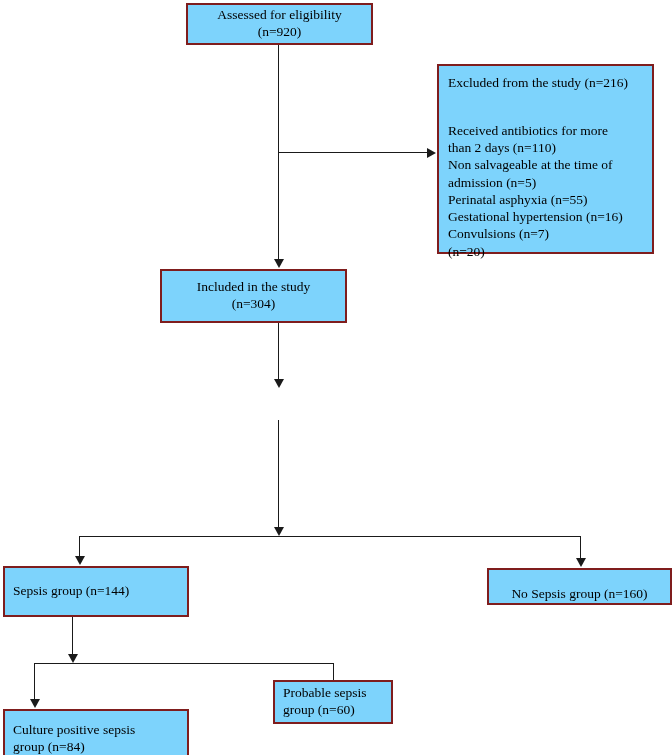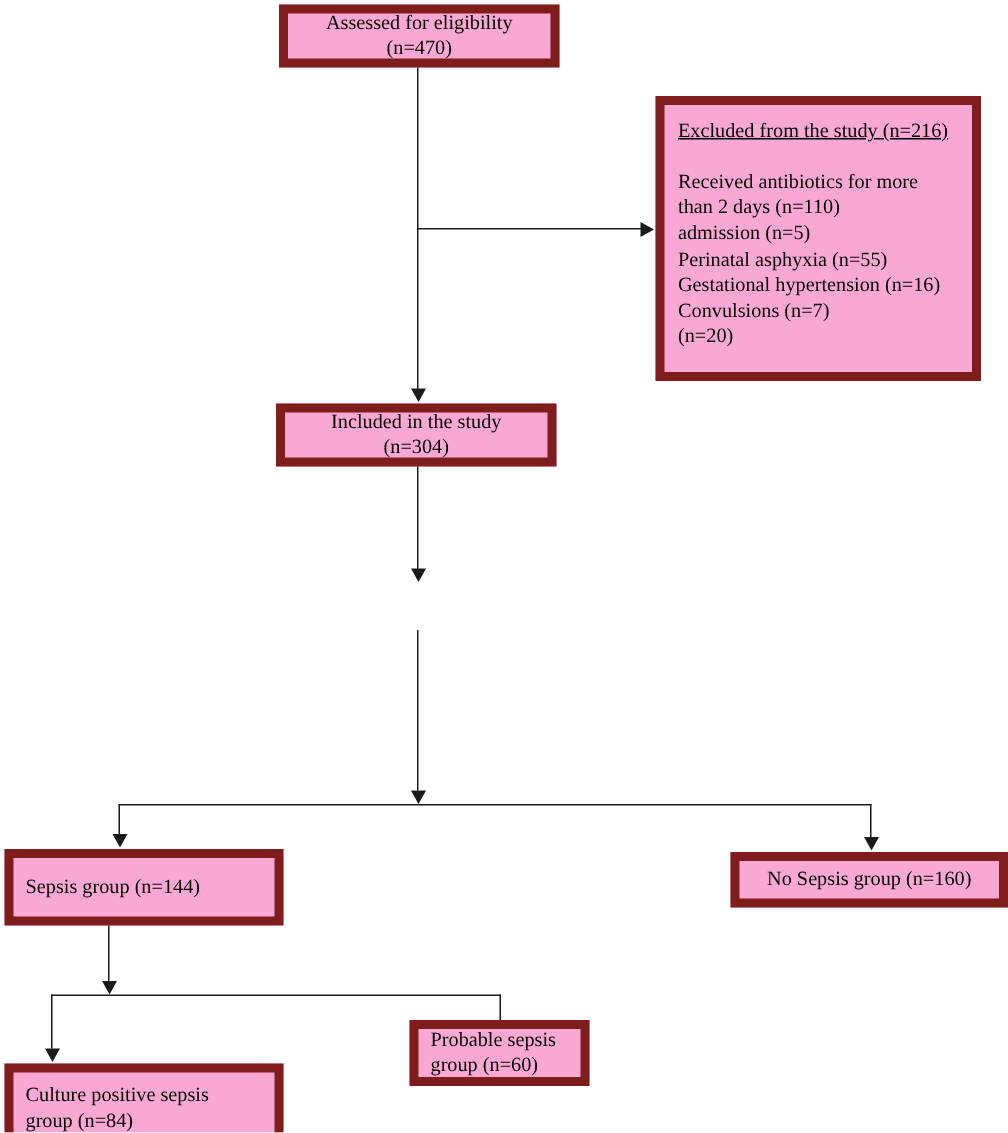--- a/index.html
+++ b/index.html
@@ -12,22 +12,22 @@
     width: 672px;
     height: 755px;
     background: #ffffff;
     font-family: "Liberation Serif", "DejaVu Serif", serif;
     color: #000000;
     overflow: hidden;
   }
   .box {
     position: absolute;
     box-sizing: border-box;
-    border: 6px solid #7f1d1d;
-    background: #f9a8d4;
+    border: 2px solid #7f1d1d;
+    background: #7dd3fc;
     font-size: 13.5px;
     line-height: 1.25;
     color: #000000;
   }
   .box-center {
     display: flex;
     flex-direction: column;
     align-items: center;
     justify-content: center;
     text-align: center;
@@ -38,23 +38,22 @@
     align-items: flex-start;
     justify-content: center;
     text-align: left;
     padding-left: 8px;
   }
   .box-topleft {
     text-align: left;
     padding: 9px 8px 6px 9px;
   }
   .excl-title {
-    text-decoration: underline;
     white-space: nowrap;
-    margin-bottom: 16px;
+    margin-bottom: 30px;
     font-size: 13.5px;
   }
   .excl-line {
     font-size: 13.5px;
     line-height: 1.28;
     white-space: nowrap;
   }
   .ln { display: block; }
 
   
@@ -118,45 +117,46 @@
   <div class="hline" style="left:34px; top:663px; width:300px;"></div>
 
   <div class="vline" style="left:34px; top:663px; height:36px;"></div>
   <div class="arrow-down" style="left:30px; top:699px;"></div>
 
   <div class="vline" style="left:333px; top:663px; height:36px;"></div>
   <div class="arrow-down" style="left:329px; top:699px;"></div>
 
   <div class="box box-center" style="left:186px; top:3px; width:187px; height:42px;">
     <span class="ln">Assessed for eligibility</span>
-    <span class="ln">(n=470)</span>
+    <span class="ln">(n=920)</span>
   </div>
 
   <div class="box box-topleft" style="left:437px; top:64px; width:217px; height:190px;">
     <div class="excl-title">Excluded from the study (n=216)</div>
     <div class="excl-line">Received antibiotics for more</div>
     <div class="excl-line">than 2 days (n=110)</div>
+    <div class="excl-line">Non salvageable at the time of</div>
     <div class="excl-line">admission (n=5)</div>
     <div class="excl-line">Perinatal asphyxia (n=55)</div>
     <div class="excl-line">Gestational hypertension (n=16)</div>
     <div class="excl-line">Convulsions (n=7)</div>
     <div class="excl-line">(n=20)</div>
   </div>
 
-  <div class="box box-center" style="left:184px; top:269px; width:187px; height:42px;">
+  <div class="box box-center" style="left:160px; top:269px; width:187px; height:54px;">
     <span class="ln">Included in the study</span>
     <span class="ln">(n=304)</span>
   </div>
 
 
   <div class="box box-left" style="left:3px; top:566px; width:186px; height:51px;">
     <span class="ln">Sepsis group (n=144)</span>
   </div>
 
-  <div class="box box-center" style="left:487px; top:568px; width:185px; height:37px;">
+  <div class="box box-center" style="left:487px; top:568px; width:185px; height:37px;justify-content:flex-end;">
     <span class="ln">No Sepsis group (n=160)</span>
   </div>
 
   <div class="box box-left" style="left:3px; top:709px; width:186px; height:60px;">
     <span class="ln">Culture positive sepsis</span>
     <span class="ln">group (n=84)</span>
   </div>
 
   <div class="box box-left" style="left:273px; top:680px; width:120px; height:44px;">
     <span class="ln">Probable sepsis</span>

